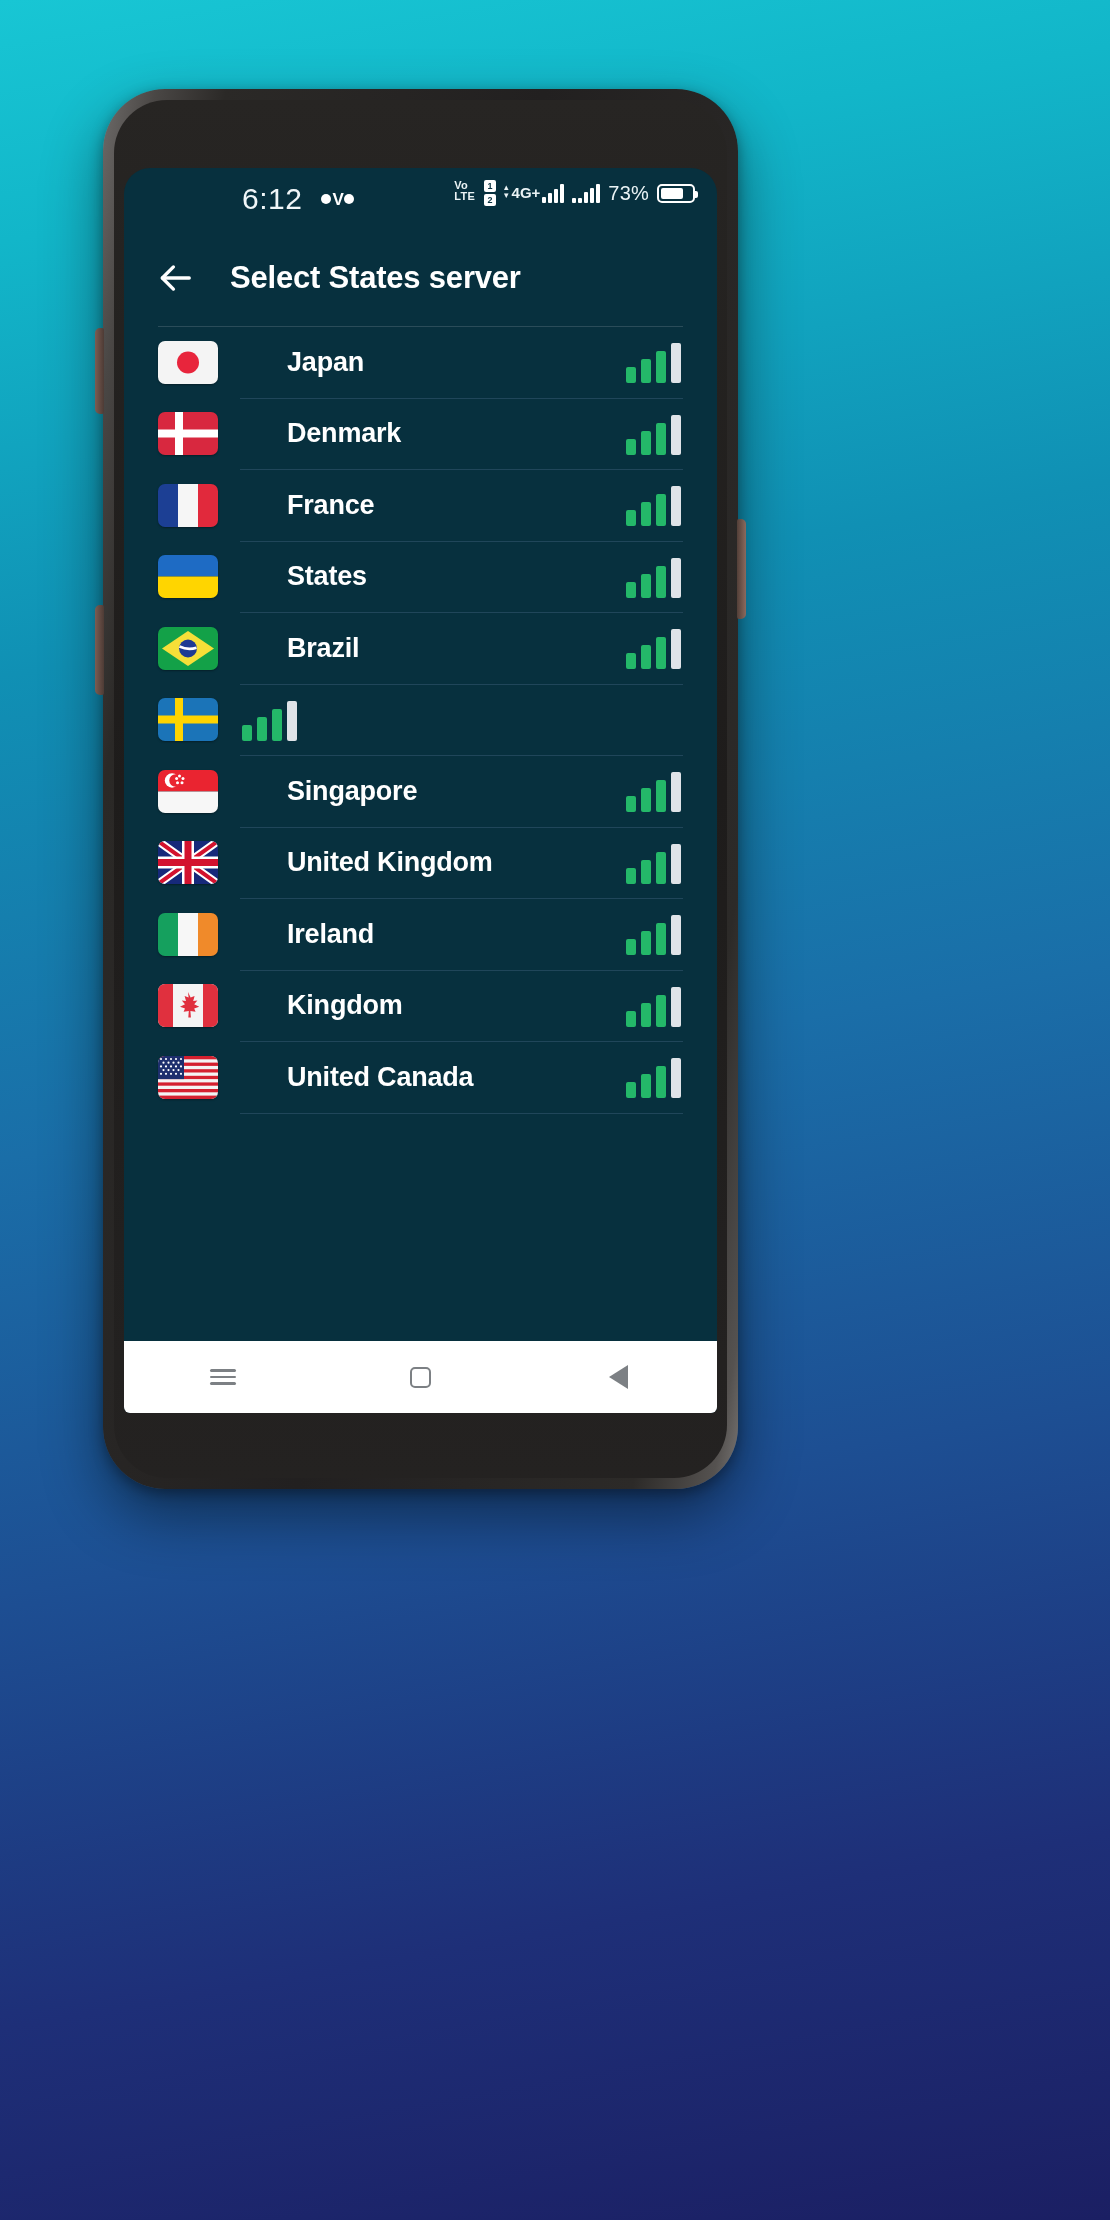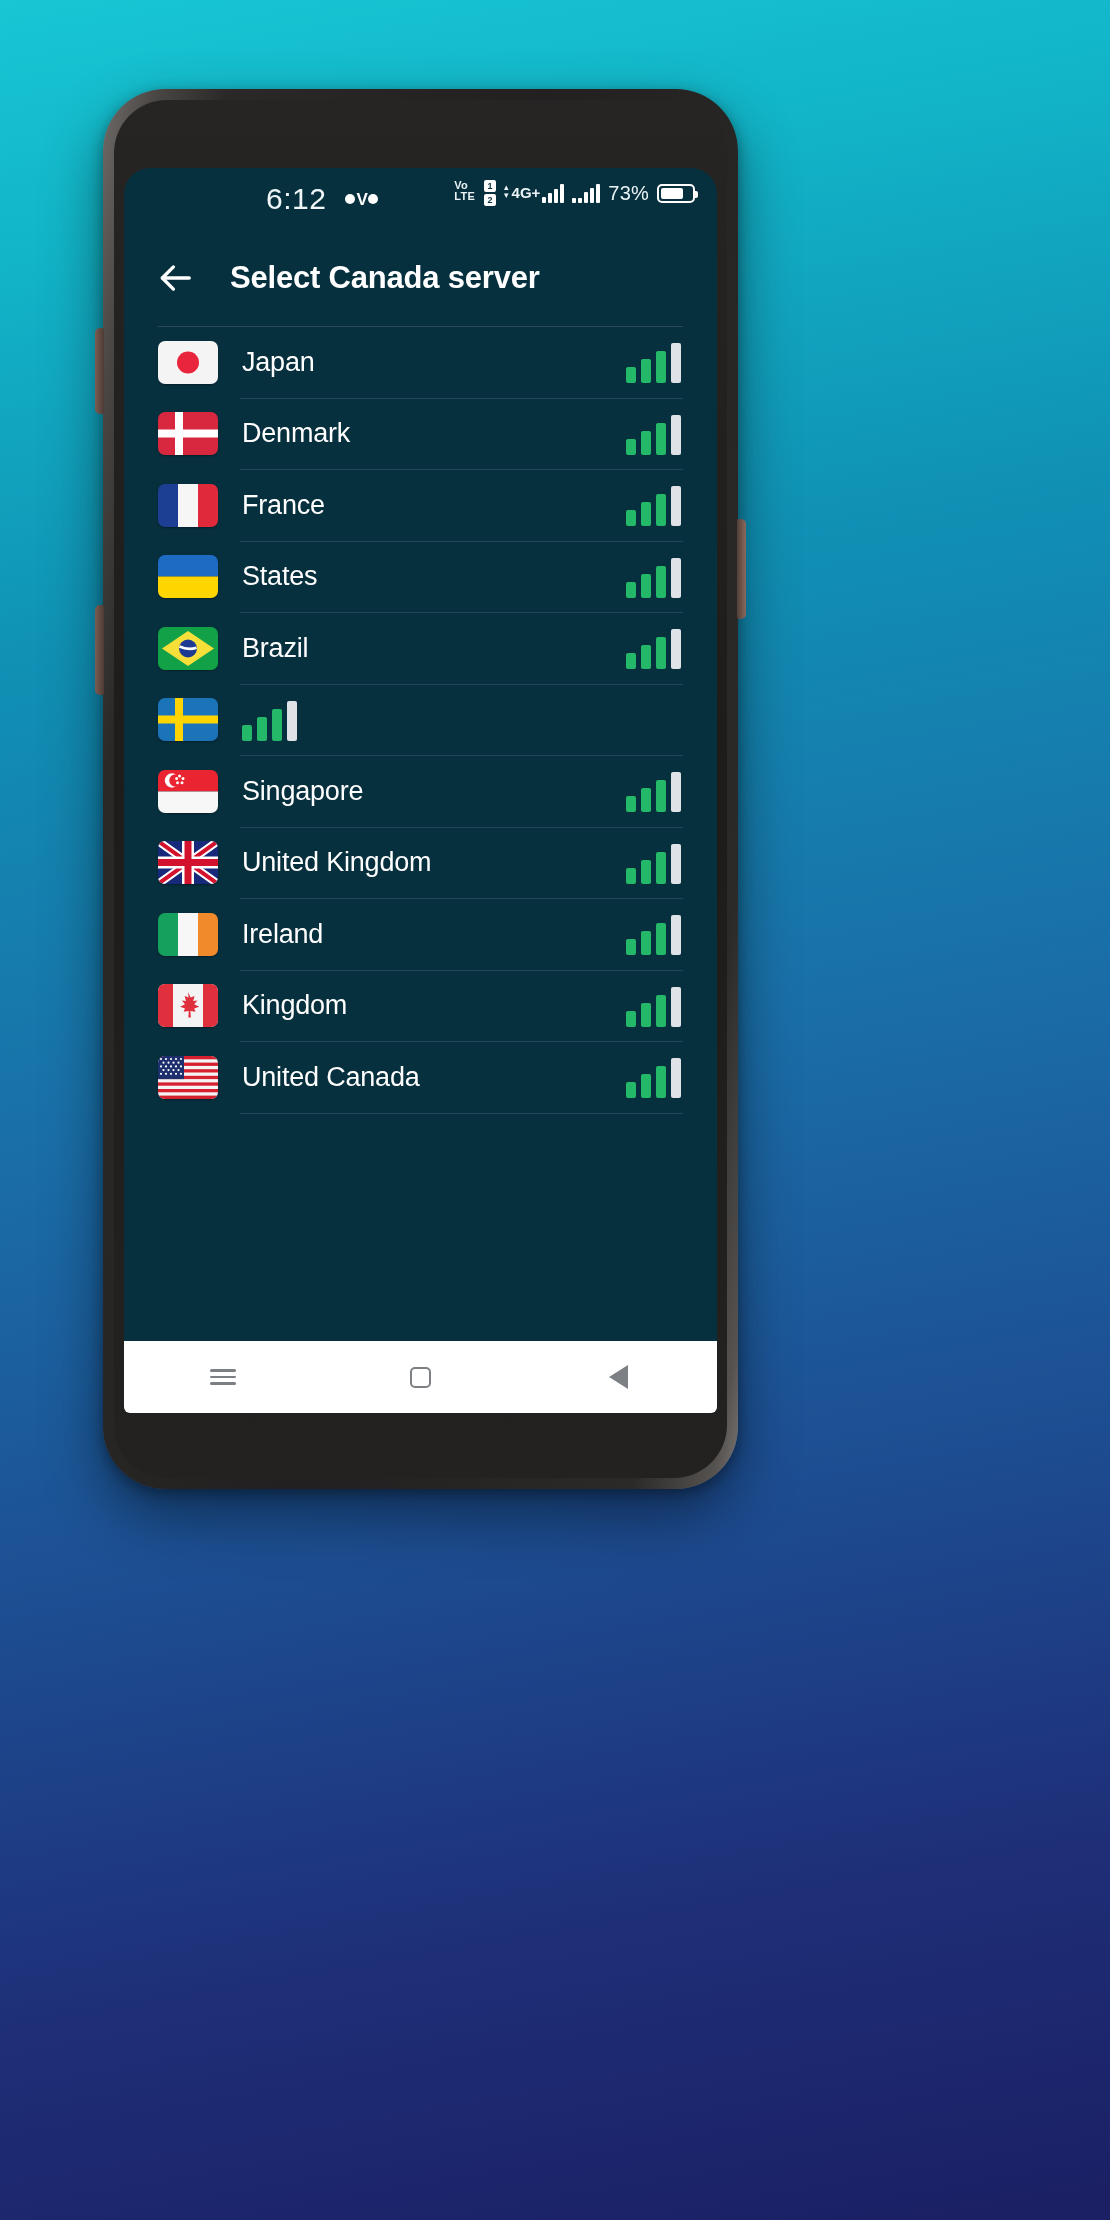--- a/index.html
+++ b/index.html
@@ -50,21 +50,21 @@
 
   
   .screen{
     position:absolute; left:124px; top:168px; width:593px; height:1245px;
     background:#07303e; overflow:hidden;
     border-radius:26px 26px 6px 6px;
   }
 
   
   .statusbar{ height:62px; display:flex; align-items:center; color:#eaf3f5;
-     padding:0 32px; position:relative;}
+     padding:0 8px; position:relative;}
   .sb-left{ display:flex; align-items:center; gap:19px; margin-left:110px;}
   .sb-time{ font-size:30px; font-weight:400; letter-spacing:.5px; color:#f0f6f8;}
   .oyo-logo{ font-size:17px; font-weight:900; letter-spacing:-1px; color:#ffffff;
      display:flex; align-items:center; gap:1px;}
   .oyo-logo .o{ width:10px; height:10px; border-radius:50%; background:#fff; display:inline-block;}
   .oyo-logo .v{ font-size:17px; font-weight:900; line-height:1;}
   .sb-right{ position:absolute; right:22px; top:12px; display:flex; align-items:center; gap:8px;}
   .volte{ display:flex; align-items:flex-start; gap:9px; }
   .volte-txt{ font-size:11px; font-weight:800; line-height:11px; letter-spacing:.3px;}
   .volte-box{ background:#fff; color:#07303e; font-size:9px; font-weight:900;
@@ -92,21 +92,21 @@
   .page-title{ font-size:31px; font-weight:800; color:#ffffff; letter-spacing:-.2px;}
   .hdr-divider{ height:1px; background:#2a4c59; margin:0 34px;}
 
   
   .list{ padding:0 34px; }
   .row{ display:flex; align-items:center; height:70.5px; gap:24px; position:relative; cursor:pointer;}
   .row-sep{ height:1px; background:#20465a; margin-left:82px;}
   .flag{ width:60px; height:43px; border-radius:7px; overflow:hidden; flex:none;
      position:relative; box-shadow:0 1px 2px rgba(0,0,0,.35);}
   .flag svg{ display:block; width:60px; height:43px;}
-  .country{ font-size:27px; font-weight:400; color:#ffffff; letter-spacing:-.2px; flex:1;}
+  .country{ font-size:27px; font-weight:700; color:#ffffff; letter-spacing:-.2px; flex:1;margin-left:45px;}
   .bars{ display:flex; align-items:flex-end; gap:5px; height:42px; flex:none; padding-right:2px;}
   .bars i{ display:block; width:10px; border-radius:2px;}
   .b1{ height:16px; background:#24b869;}
   .b2{ height:24px; background:#24b869;}
   .b3{ height:32px; background:#24b869;}
   .b4{ height:40px; background:#dfe3e8;}
 
   
   .navbar{ position:absolute; left:0; bottom:0; width:593px; height:72px;
      background:#ffffff; display:flex; align-items:center; justify-content:space-around;}
@@ -182,21 +182,21 @@
     </div>
   </div>
 
   <div class="appbar">
     <span class="back-arrow">
       <svg viewBox="0 0 24 24" width="38" height="38" fill="none" stroke="#ffffff" stroke-width="2.1" stroke-linecap="round" stroke-linejoin="round">
         <line x1="21" y1="12" x2="4" y2="12"></line>
           <polyline points="11,5 4,12 11,19"></polyline>
       </svg>
     </span>
-    <span class="page-title">Select Canada server</span>
+    <span class="page-title">Select States server</span>
   </div>
   <div class="hdr-divider"></div>
 
   <div class="list" id="server-list">
       <div class="row">
         <span class="flag">
           <svg viewBox="0 0 60 43">
             <rect width="60" height="43" fill="#f4f4f4"></rect>
             <circle cx="30" cy="21.5" r="11" fill="#e8253c"></circle>
           </svg>

